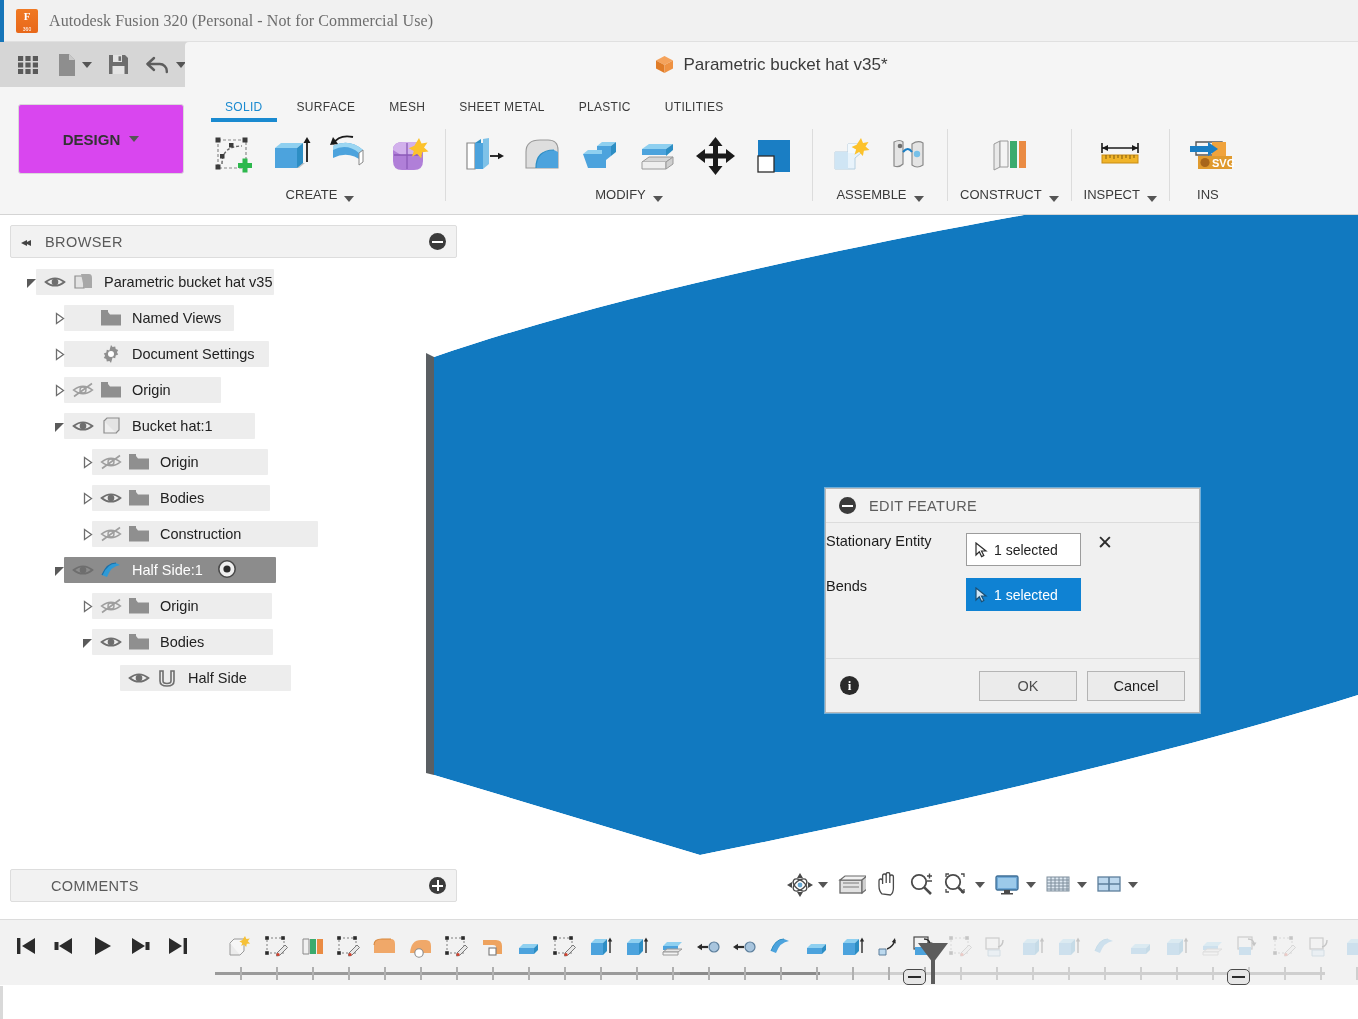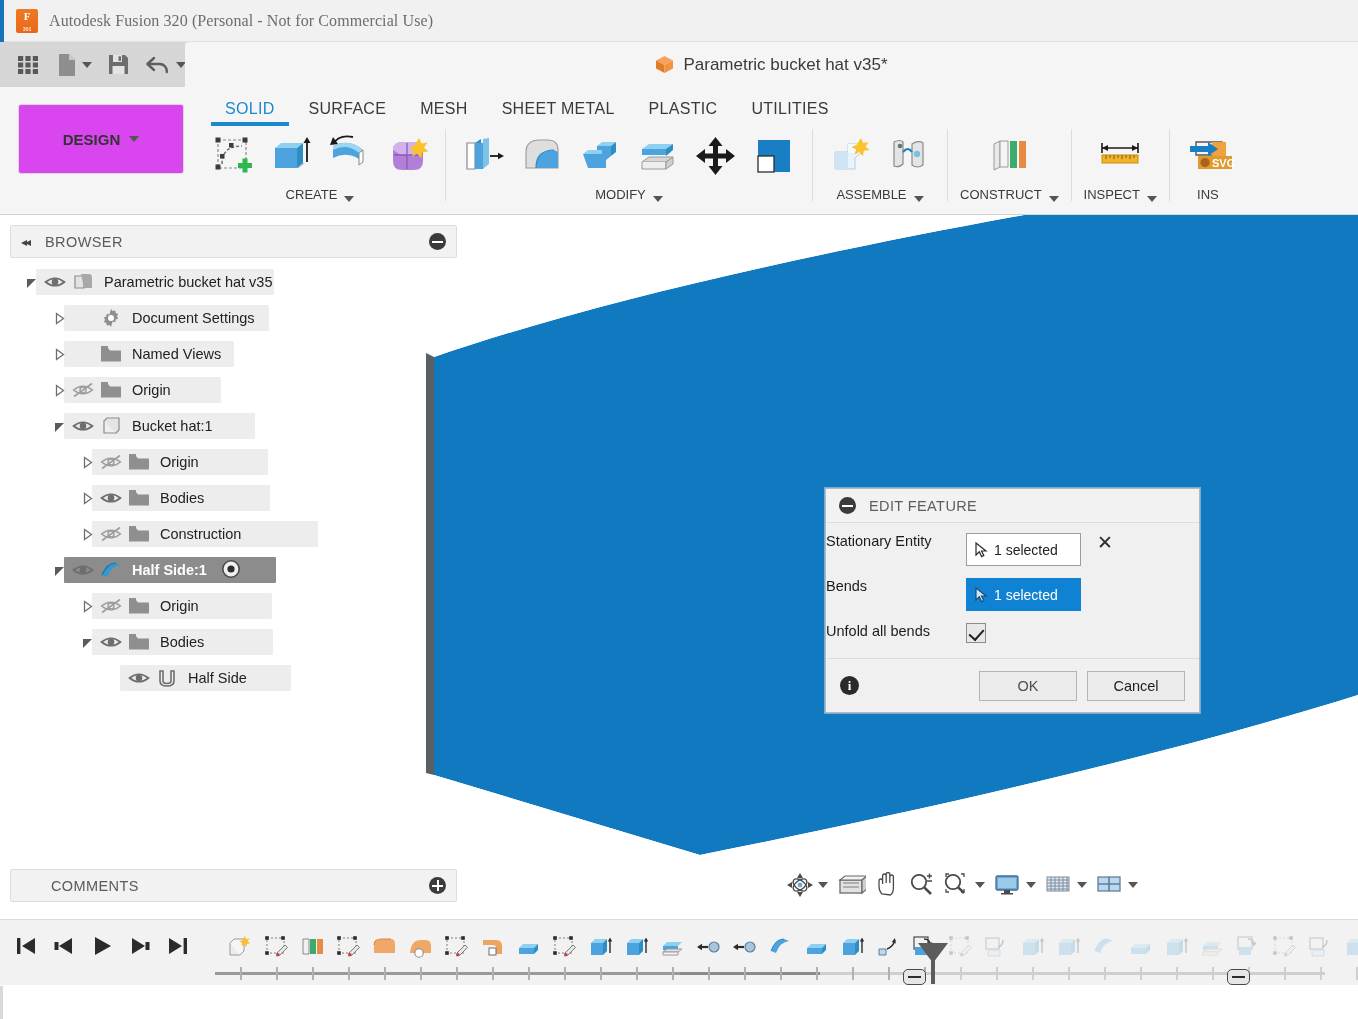--- a/index.html
+++ b/index.html
@@ -74,21 +74,21 @@
     background: #f5f5f5; border-bottom: 1px solid #d4d4d4;
   }
   .design-box {
     position: absolute; left: 18px; top: 17px; width: 166px; height: 70px;
     border: 1px solid #d9d9d9; background: #d946ef; border-radius: 3px;
     display: flex; align-items: center; justify-content: center; gap: 6px;
     font-size: 15px; font-weight: bold; color: #333; cursor: pointer;
   }
   .tabs {
     position: absolute; left: 208px; top: 10px; display: flex; gap: 0;
-    font-size: 16px; color: #3a3a3a;
+    font-size: 12px; color: #3a3a3a;
   }
   .tab {
     position: relative; padding: 3px 17px 8px; cursor: pointer; letter-spacing: .3px;
   }
   .tab.active { color: #1a8ad0; }
   .tab.active::after {
     content:""; position: absolute; left: 3px; right: 3px; bottom: 0; height: 4px;
     background: #1a8ad0;
   }
   .groups {
@@ -127,21 +127,21 @@
   .trow {
     display: flex; align-items: center; height: 36px; font-size: 14.5px; color: #222;
     cursor: pointer; position: relative;
   }
   .trow .hl {
     position: absolute; height: 26px; background: #ededed; border-radius: 1px; z-index: 0;
   }
   .trow > * { position: relative; z-index: 1; }
   .tw { width: 18px; display: flex; justify-content: center; align-items: center; }
   .node-label { margin-left: 8px; white-space: nowrap; }
-  .node-label.sel { color: #fff; font-weight: bold; }
+  .node-label.sel { color: #fff; font-weight: normal; }
   .sel-bg { background: #8c8c8c !important; }
 
   
   .viewport {
     position: absolute; left: 0; top: 215px; width: 1358px; height: 648px;
     background: #ffffff; overflow: hidden;
   }
 
   
   .dialog {
@@ -590,52 +590,52 @@
         </div>
         <div style="width: 26px; display: flex; justify-content: center; align-items: center;">
           <svg width="22" height="20" viewBox="0 0 22 20">
             <path d="M3 4 h9 v12 h-9z" fill="#e3e3e3" stroke="#8d8d8d" stroke-width="1.2"></path>
             <path d="M9 2 h8 q3 0 3 4 v10 h-8z" fill="#a8a8a8"></path>
           </svg>
         </div>
         <div class="node-label">Parametric bucket hat v35</div>
       </div>
       <div class="trow">
+        <div class="hl" style="left: 64px; width: 170px;"></div>
+        <div style="width: 50px;"></div>
+        <div class="tw">
+          <svg width="13" height="13" viewBox="0 0 13 13">
+            <path d="M3.5 1.5 L10.5 6.5 L3.5 11.5 Z" fill="none" stroke="#6e6e6e" stroke-width="1.3"></path>
+          </svg>
+        </div>
+        <div style="width: 30px; display: flex; justify-content: center;"></div>
+        <div style="width: 26px; display: flex; justify-content: center; align-items: center;">
+          <svg width="22" height="18" viewBox="0 0 22 18">
+            <path d="M1 3 h7 l2 2.5 h11 v11 h-20z" fill="#8f8f8f"></path>
+            <rect x="1" y="1" width="7" height="3" fill="#8f8f8f"></rect>
+          </svg>
+        </div>
+        <div class="node-label">Named Views</div>
+      </div>
+      <div class="trow">
         <div class="hl" style="left: 64px; width: 205px;"></div>
         <div style="width: 50px;"></div>
         <div class="tw">
           <svg width="13" height="13" viewBox="0 0 13 13">
             <path d="M3.5 1.5 L10.5 6.5 L3.5 11.5 Z" fill="none" stroke="#6e6e6e" stroke-width="1.3"></path>
           </svg>
         </div>
         <div style="width: 30px; display: flex; justify-content: center;"></div>
         <div style="width: 26px; display: flex; justify-content: center; align-items: center;">
           <svg width="20" height="20" viewBox="0 0 20 20">
             <path d="M10 1 l1.6 2.1 2.6-.7.5 2.6 2.5 1-1.3 2.3 1.3 2.3-2.5 1-.5 2.6-2.6-.7L10 19l-1.6-2.1-2.6.7-.5-2.6-2.5-1 1.3-2.3L2.8 9.4l2.5-1 .5-2.6 2.6.7z" fill="#8f8f8f"></path>
             <circle cx="10" cy="10" r="3" fill="#fff"></circle>
           </svg>
         </div>
         <div class="node-label">Document Settings</div>
-      </div>
-      <div class="trow">
-        <div class="hl" style="left: 64px; width: 170px;"></div>
-        <div style="width: 50px;"></div>
-        <div class="tw">
-          <svg width="13" height="13" viewBox="0 0 13 13">
-            <path d="M3.5 1.5 L10.5 6.5 L3.5 11.5 Z" fill="none" stroke="#6e6e6e" stroke-width="1.3"></path>
-          </svg>
-        </div>
-        <div style="width: 30px; display: flex; justify-content: center;"></div>
-        <div style="width: 26px; display: flex; justify-content: center; align-items: center;">
-          <svg width="22" height="18" viewBox="0 0 22 18">
-            <path d="M1 3 h7 l2 2.5 h11 v11 h-20z" fill="#8f8f8f"></path>
-            <rect x="1" y="1" width="7" height="3" fill="#8f8f8f"></rect>
-          </svg>
-        </div>
-        <div class="node-label">Named Views</div>
       </div>
       <div class="trow">
         <div class="hl" style="left: 64px; width: 157px;"></div>
         <div style="width: 50px;"></div>
         <div class="tw">
           <svg width="13" height="13" viewBox="0 0 13 13">
             <path d="M3.5 1.5 L10.5 6.5 L3.5 11.5 Z" fill="none" stroke="#6e6e6e" stroke-width="1.3"></path>
           </svg>
         </div>
         <div style="width: 30px; display: flex; justify-content: center;">
@@ -854,24 +854,20 @@
       <div class="dlg-row">
         <span class="dlg-lbl">Bends</span>
         <span class="sel-field active">
           <svg width="13" height="16" viewBox="0 0 13 16">
               <path d="M1 1 L1 13 L4.3 9.8 L6.6 14.6 L8.8 13.5 L6.5 9 L11 9 Z" fill="#cfe6f7" stroke="#1b4f73" stroke-width="1.2"></path>
             </svg>
           <span>1 selected</span>
         </span>
       </div>
 
-      <div class="dlg-row">
-        <span class="dlg-lbl">Unfold all bends</span>
-        <span class="chk"></span>
-      </div>
 
     </div>
     <div class="dlg-footer">
       <span class="info-ico">i</span>
       <span class="dlg-btn ok">OK</span>
       <span class="dlg-btn cancel">Cancel</span>
     </div>
   </div>
 
   <div class="comments">

